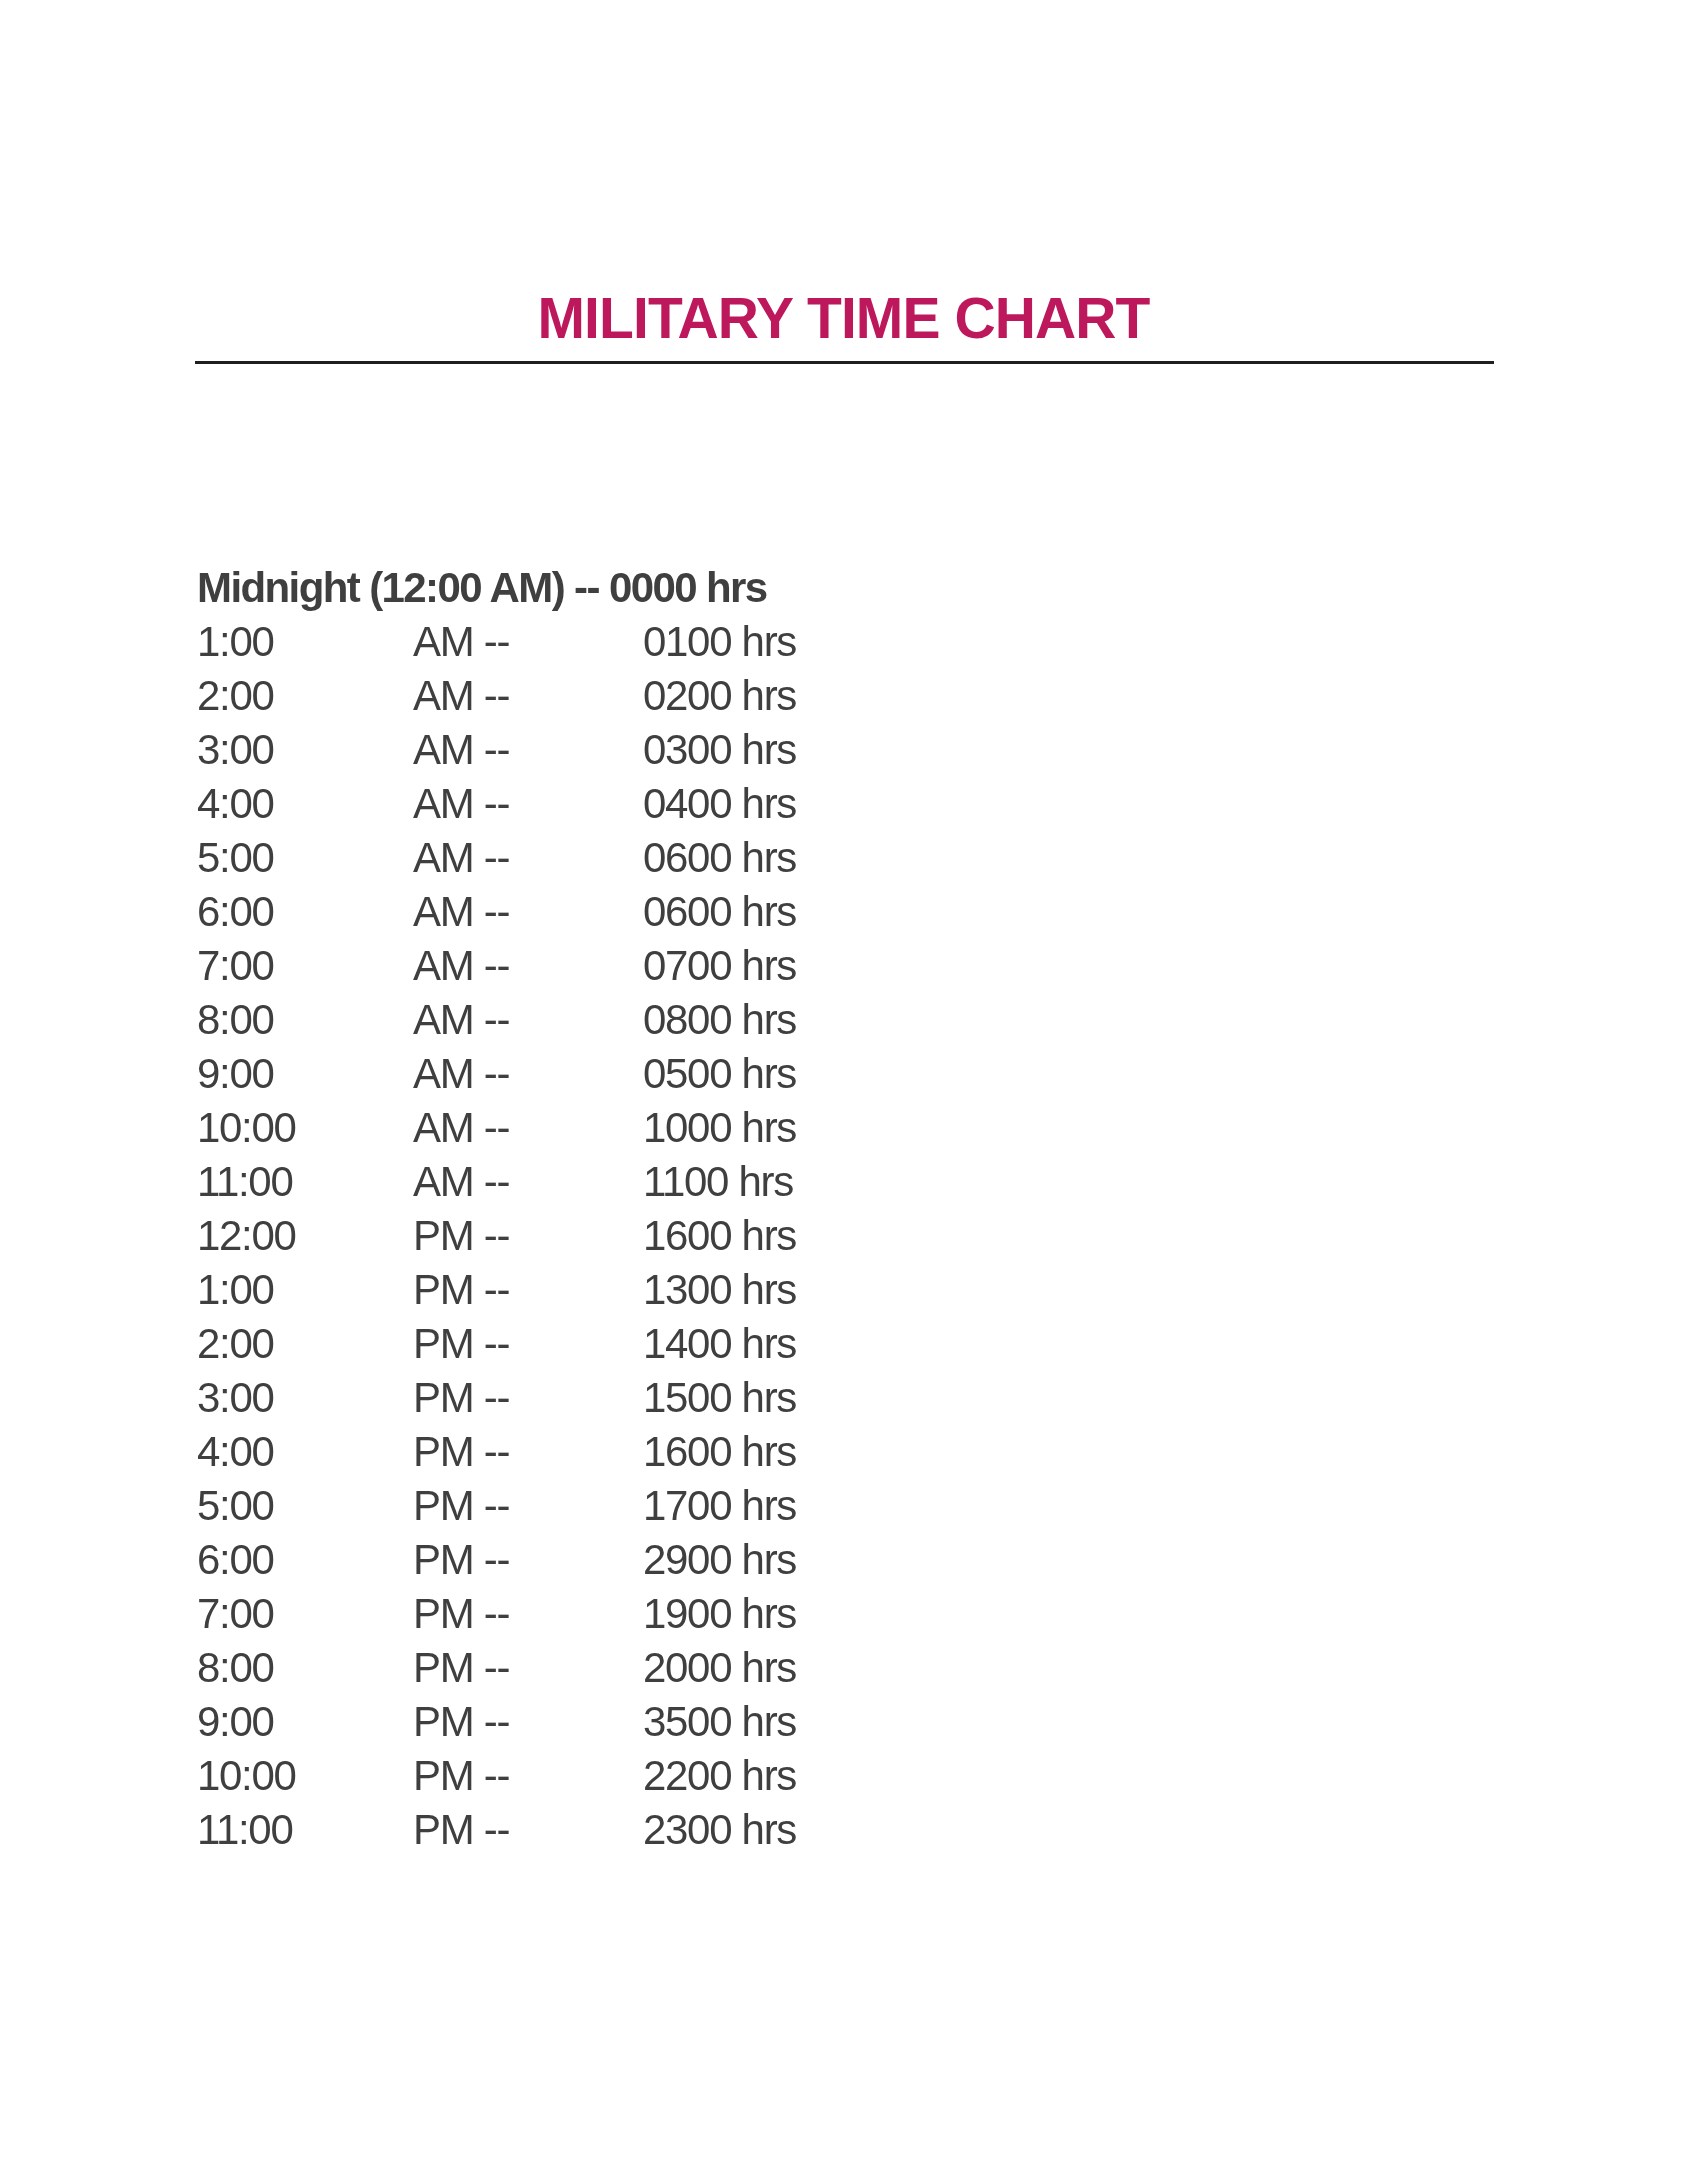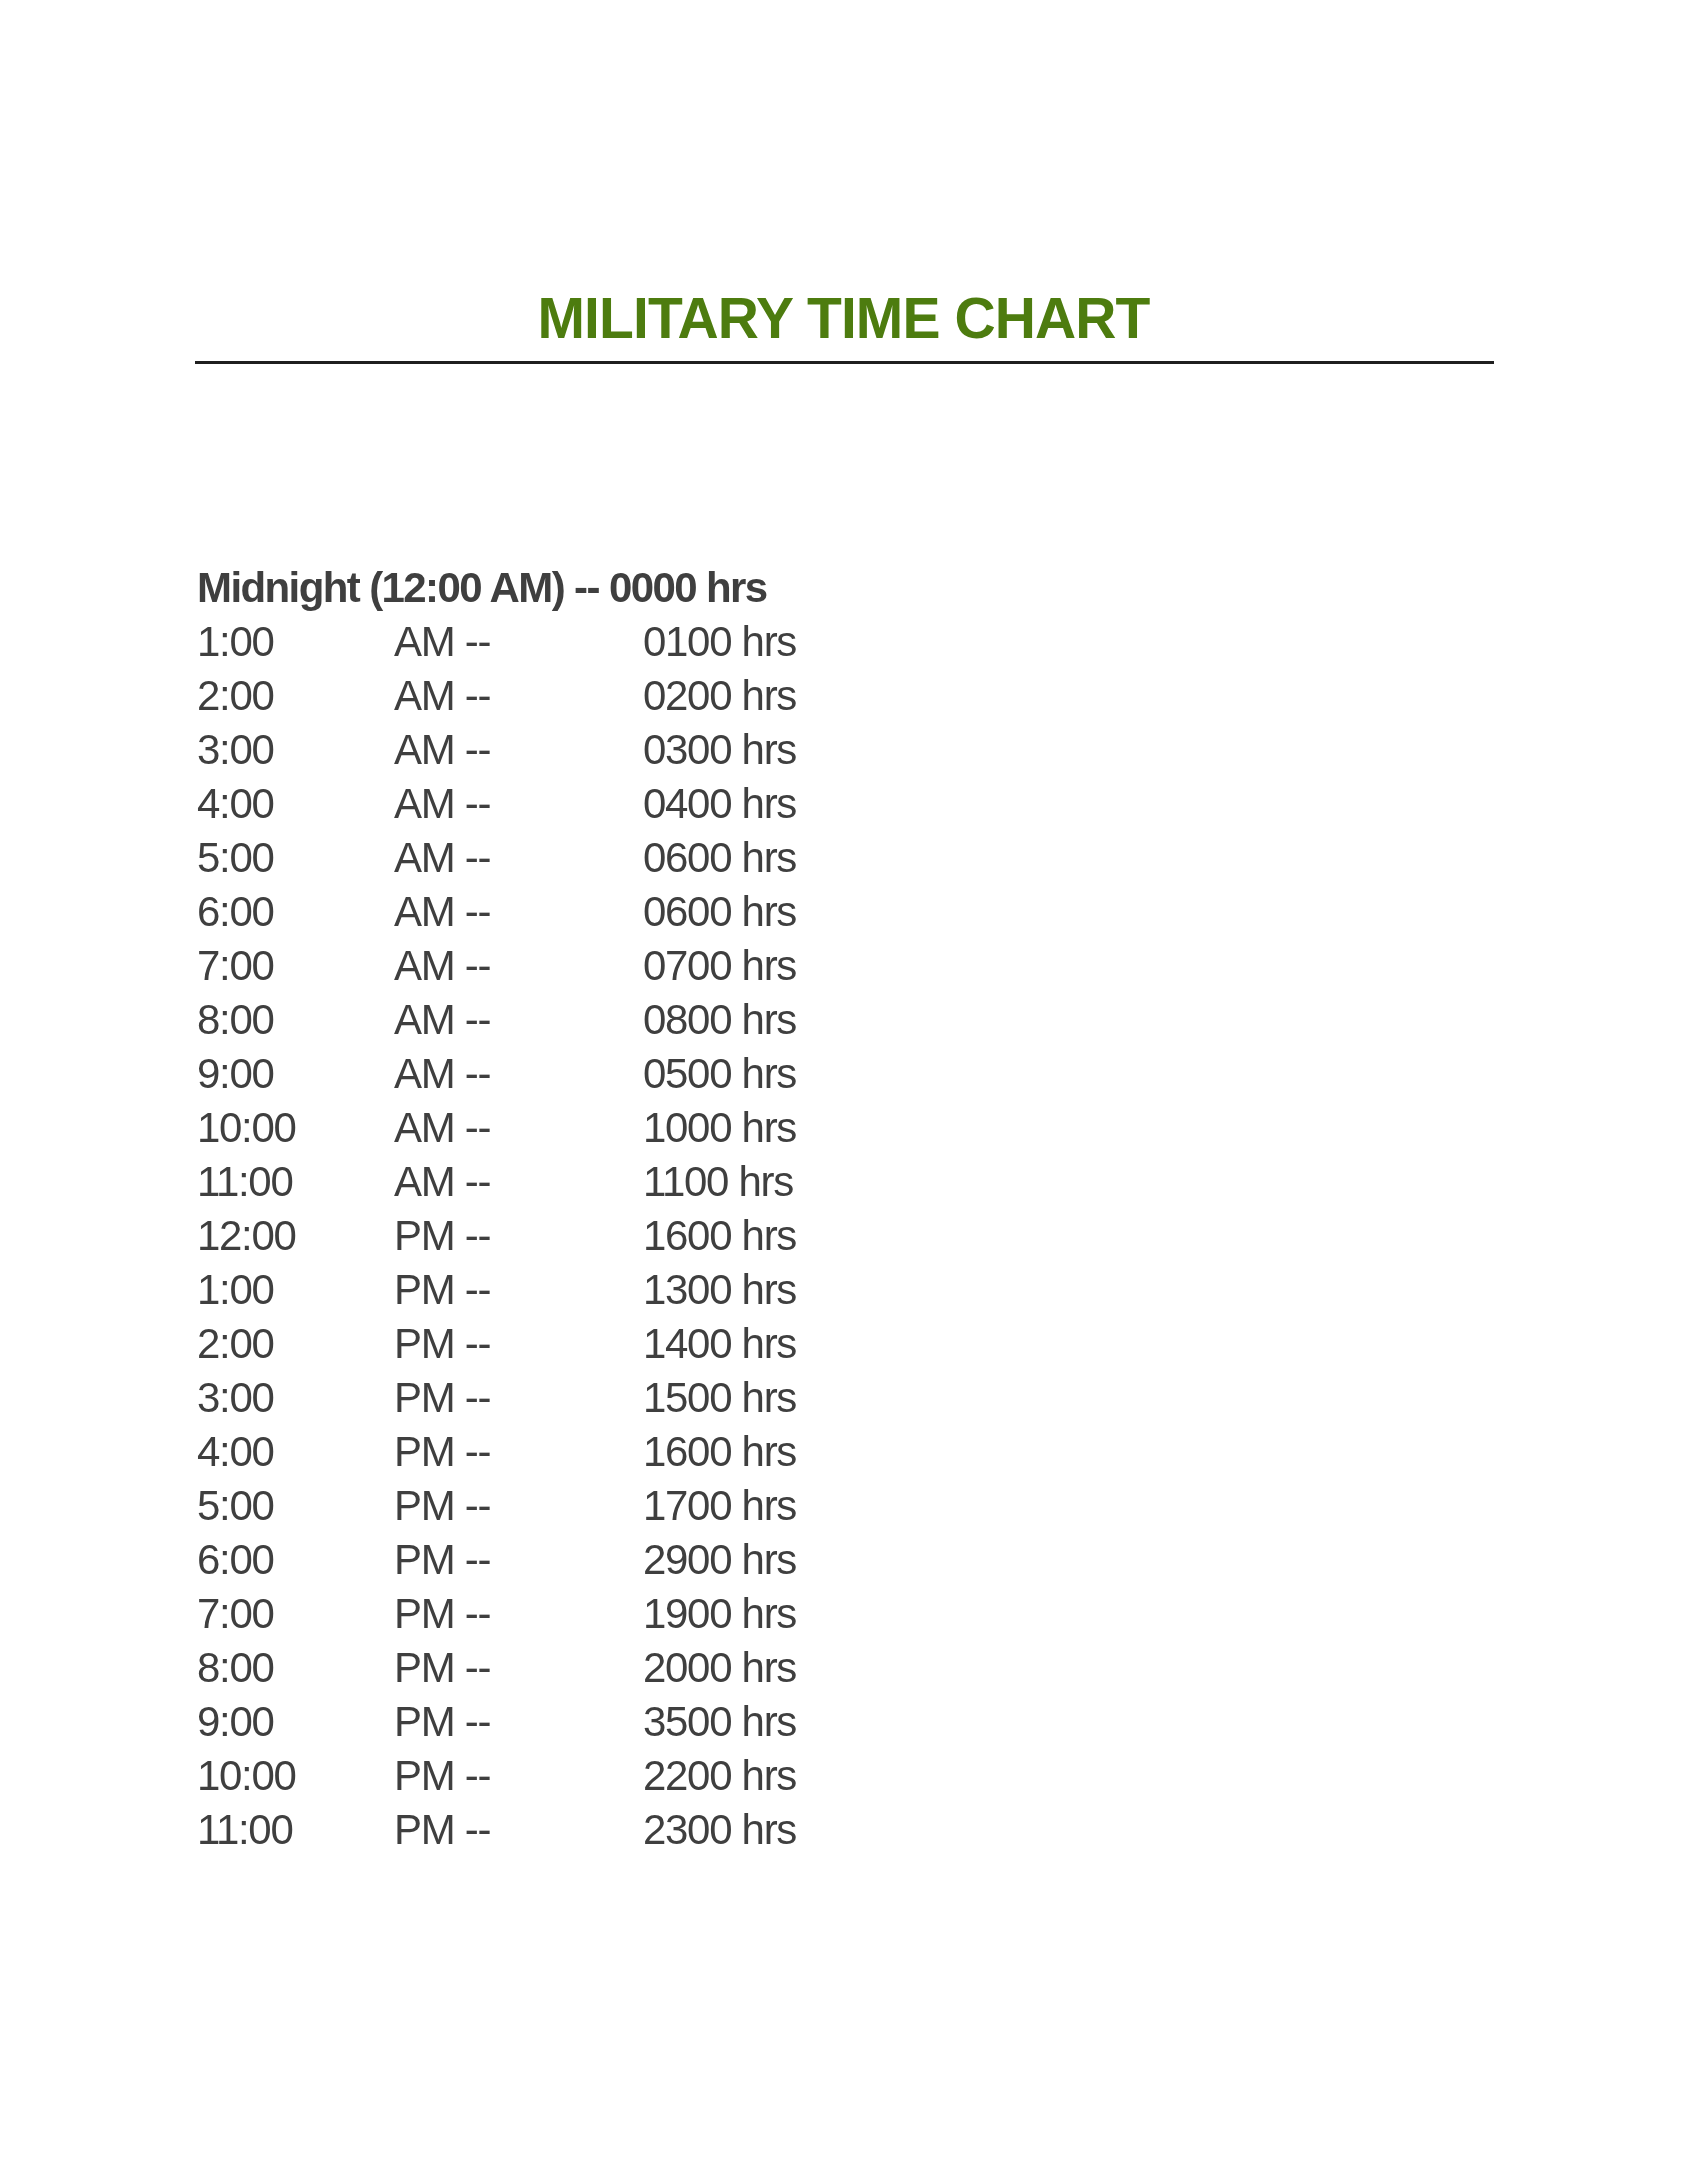--- a/index.html
+++ b/index.html
@@ -19,21 +19,21 @@
     position: absolute;
     top: 290px;
     left: 0;
     width: 1687px;
     margin: 0;
     text-align: center;
     font-size: 57px;
     line-height: 57px;
     font-weight: bold;
     letter-spacing: -0.9px;
-    color: #4d7c0f;
+    color: #be185d;
   }
   .title-rule {
     position: absolute;
     left: 195px;
     top: 361px;
     width: 1299px;
     height: 2.6px;
     background: #1f1f1f;
   }
   .time-table {
@@ -52,21 +52,21 @@
   }
   .header-row {
     font-weight: bold;
     letter-spacing: -1.6px;
   }
   .cell {
     position: absolute;
     top: 0;
   }
   .col1 { left: 0; }
-  .col2 { left: 197px; text-align: center; }
+  .col2 { left: 216px; text-align: center; }
   .col3 { left: 404px; margin-left: 42px; }
 </style>
 </head>
 <body>
 
 <div class="page">
 
   <h1 class="doc-title">MILITARY TIME CHART</h1>
 
   <div class="title-rule"></div>

